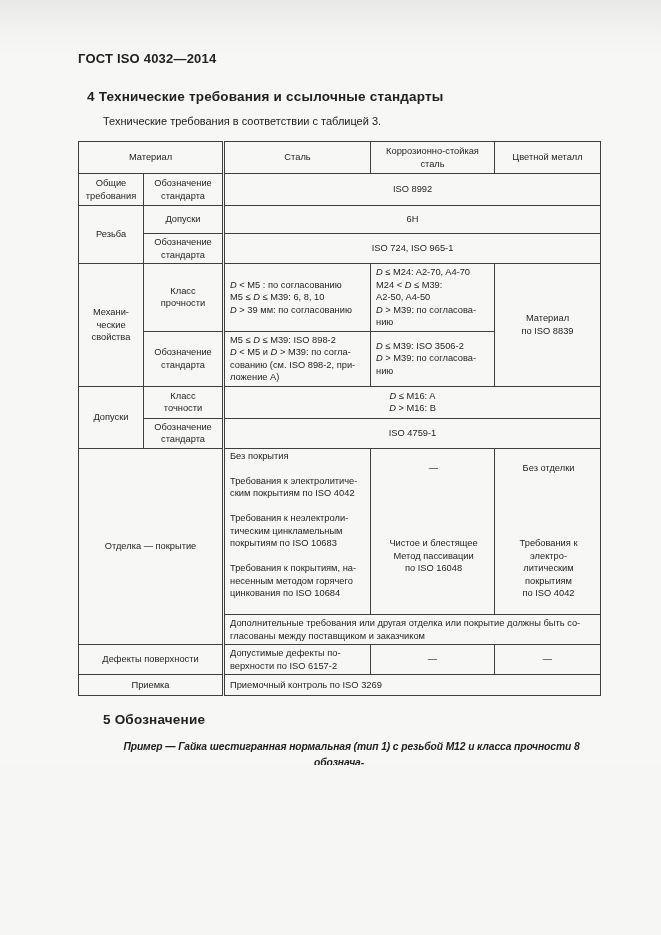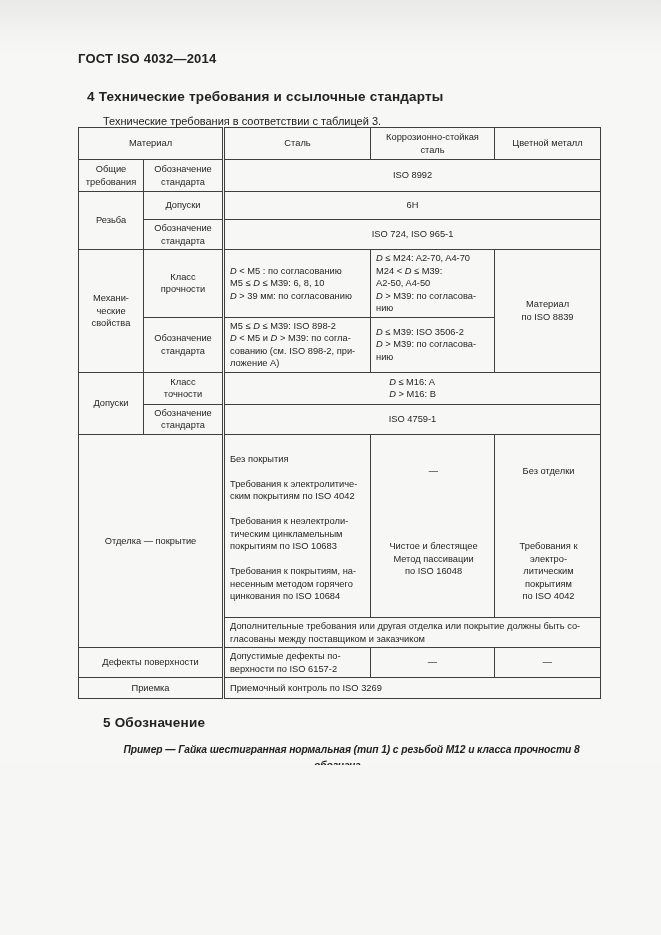--- a/index.html
+++ b/index.html
@@ -16,34 +16,34 @@
   }
   .content{margin-left:78px;width:522px;}
   .doc-code{padding-top:51px;font-size:13px;font-weight:bold;letter-spacing:.2px;}
   .sec-title{margin:23px 0 0 9px;font-size:13.5px;font-weight:bold;letter-spacing:.2px;}
   .intro{margin:11px 0 0 0;text-indent:25px;font-size:11px;}
   .tbl-caption{margin:14px 0 0 0;font-size:10px;}
   .cap-label{letter-spacing:2.5px;}
   .cap-text{margin-left:2px;}
 
   table.t3{
-    margin-top:0;border-collapse:collapse;table-layout:fixed;width:522px;
+    margin-top:14px;border-collapse:collapse;table-layout:fixed;width:522px;
     font-size:9.3px;line-height:12.5px;color:#1f1f1f;
   }
   .t3 td{
     border:1px solid #3f3f3f;
     padding:2px 4px;
     text-align:center;vertical-align:middle;
     white-space:pre-line;
     overflow:hidden;
   }
   .t3 td.dbl{border-left:3px double #3f3f3f;}
   .t3 td.tl{text-align:left;padding-left:5px;padding-right:3px;}
-  .t3 td.top{vertical-align:top;padding-top:18px;}
-  .cblock{display:inline-block;text-align:left;white-space:pre-line;}
+  .t3 td.top{vertical-align:top;padding-top:1px;}
+  .cblock{display:inline-block;text-align:center;white-space:pre-line;}
   .dash-c{text-align:center;white-space:pre-line;}
   .blk{white-space:pre-line;text-align:center;}
   .mt50{margin-top:50px;}
   tr.h-head{height:32px;} tr.h1{height:32px;} tr.h2{height:28px;} tr.h3{height:29px;}
   tr.h4{height:64px;} tr.h5{height:53px;} tr.h6{height:32px;} tr.h7{height:28px;}
   tr.h8{height:150px;} tr.h9{height:29px;} tr.h10{height:30px;} tr.h11{height:21px;}
 
   .sec5-title{margin:16px 0 0 25px;font-size:13.5px;font-weight:bold;letter-spacing:.2px;}
   .example{
     margin:12px 0 0 0;text-indent:25px;

